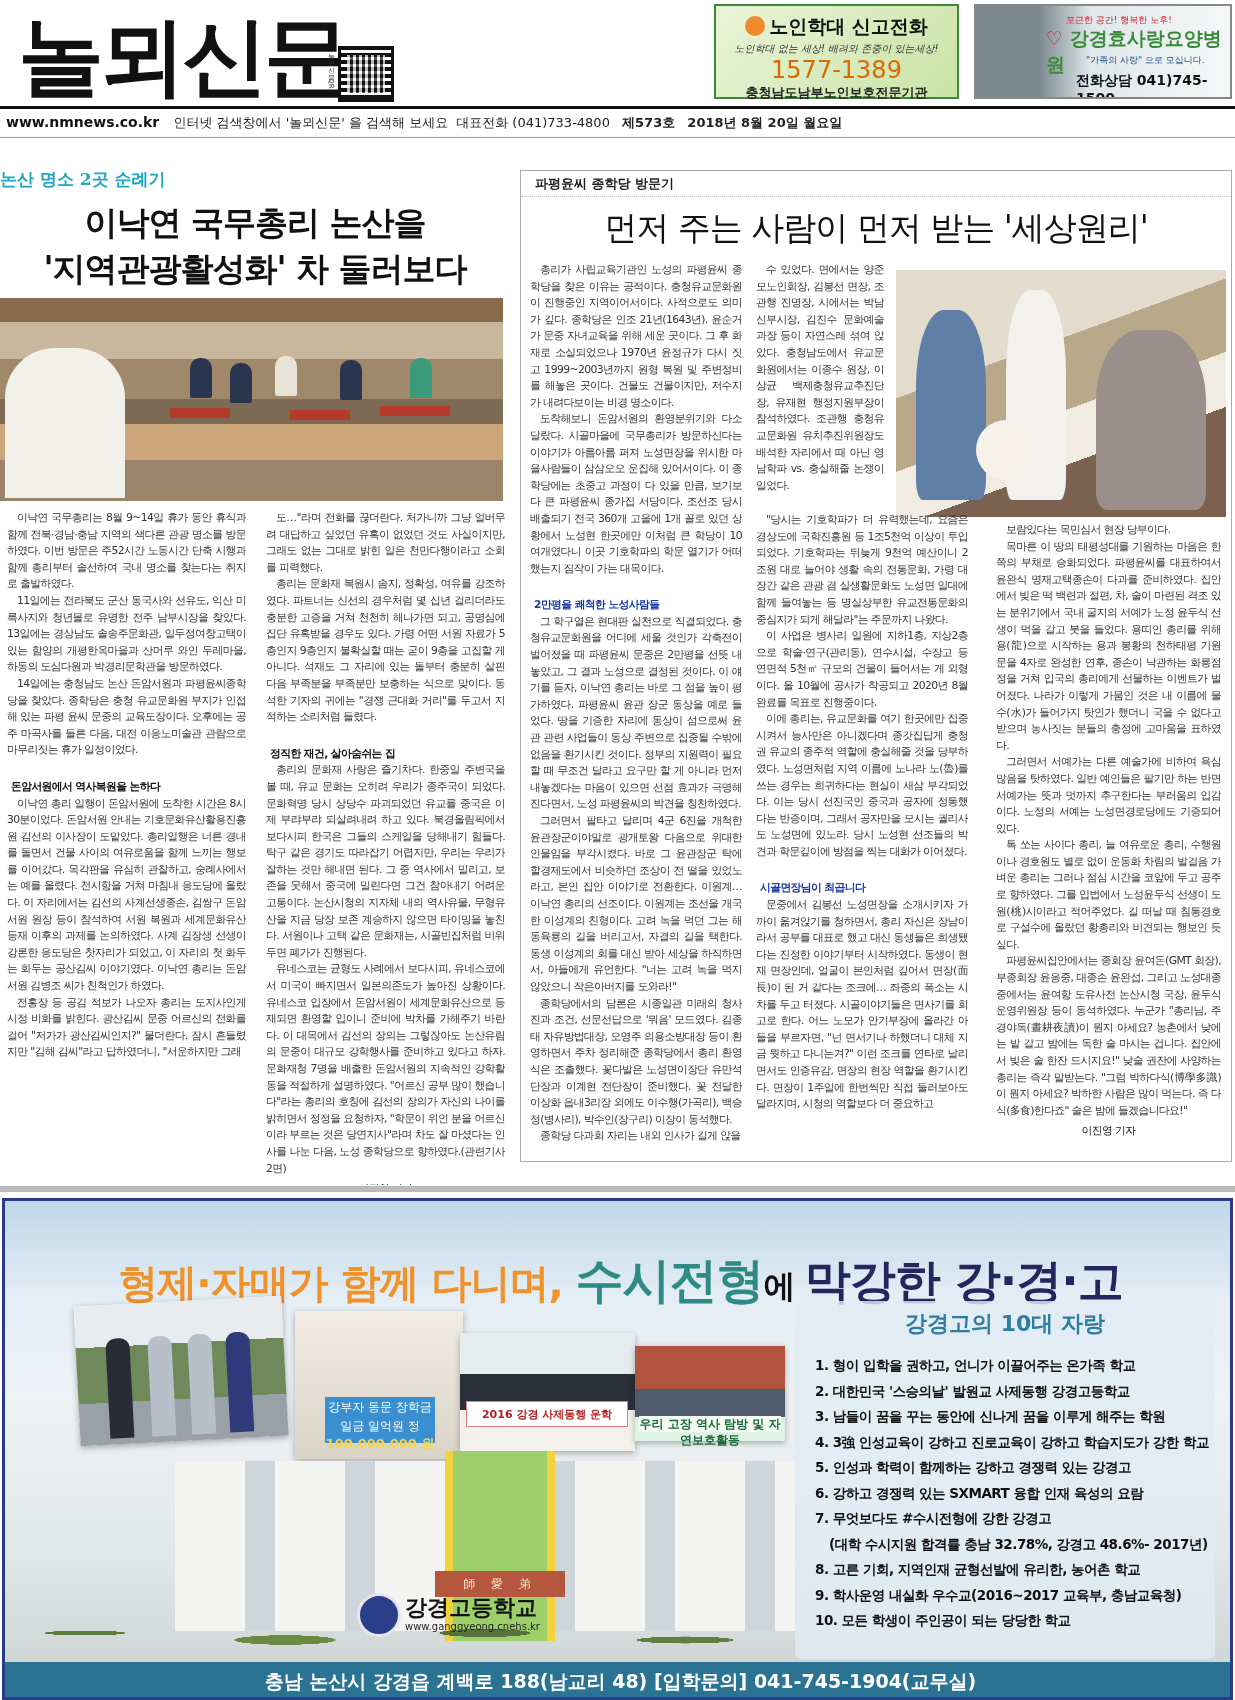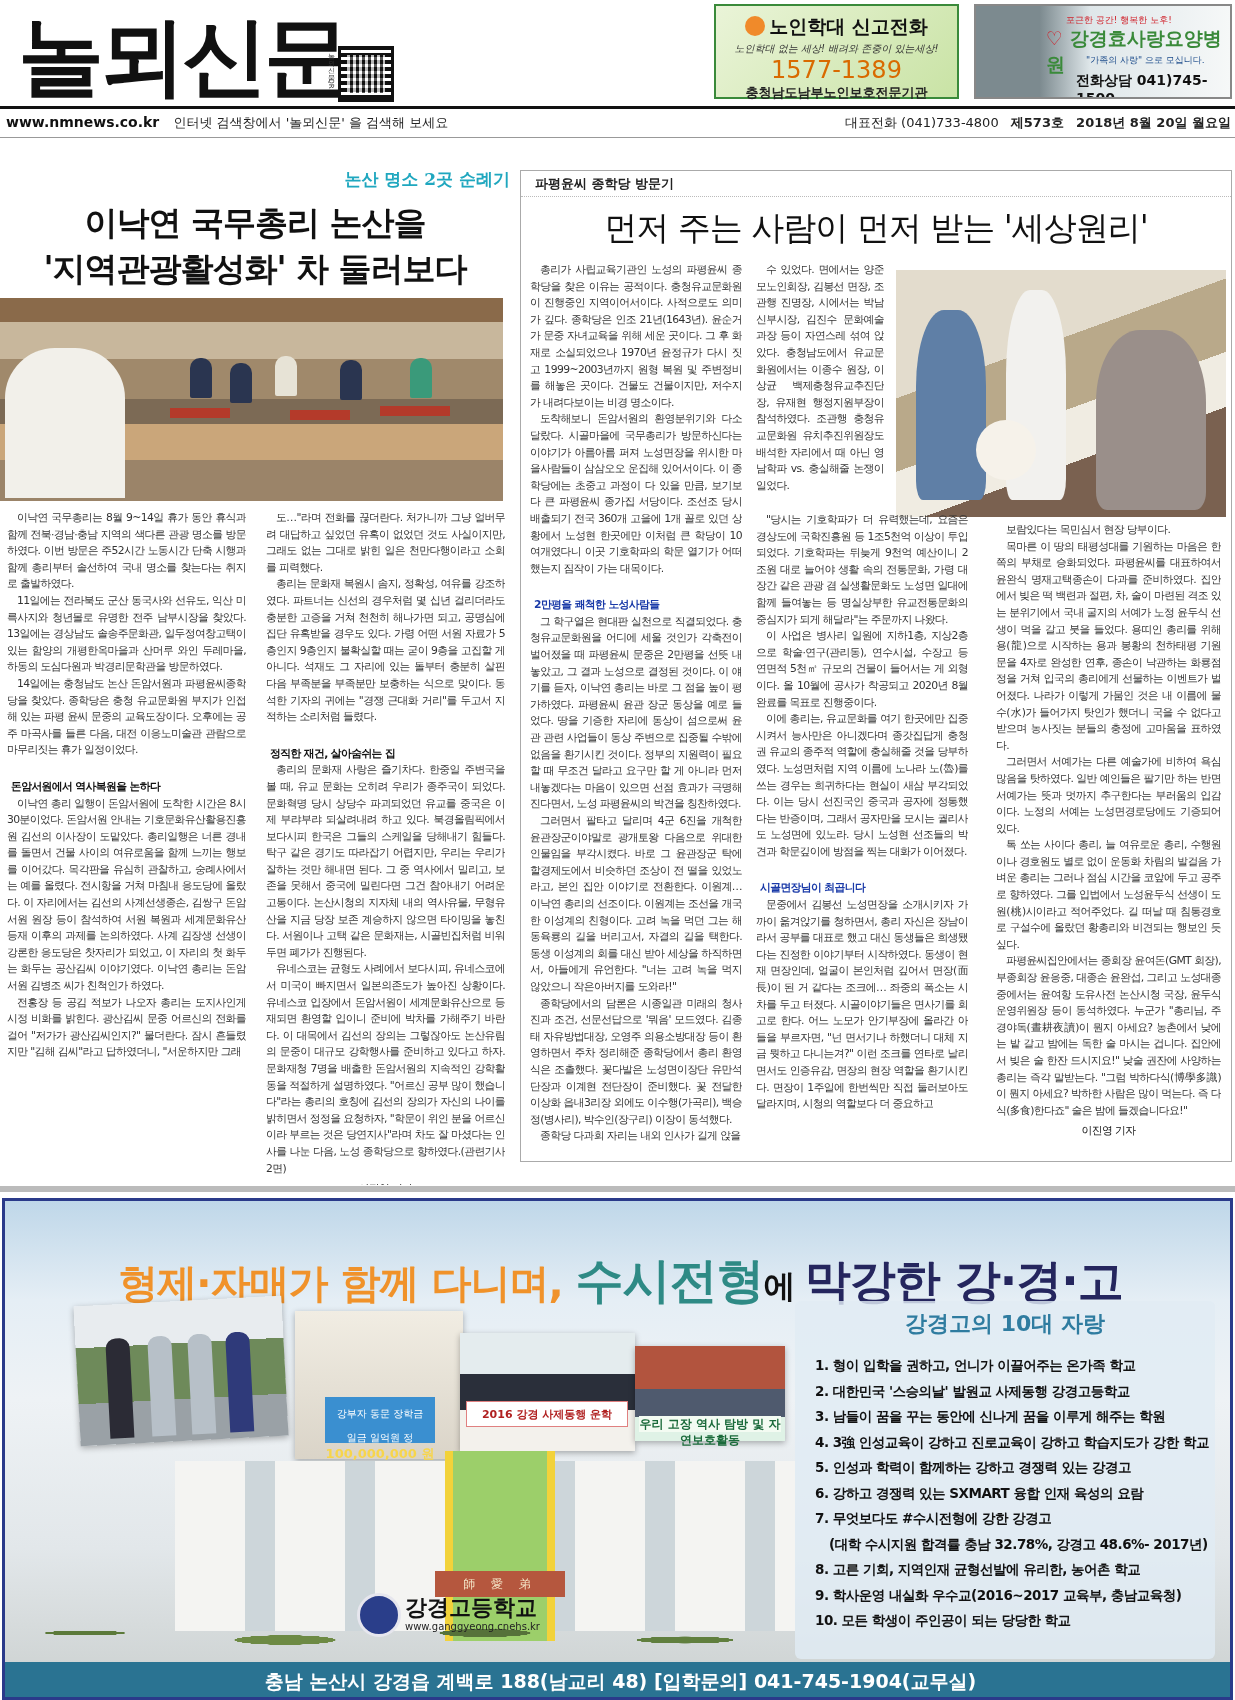--- a/index.html
+++ b/index.html
@@ -16,28 +16,28 @@
 .ad1 .t2{font-size:10px;color:#333;margin-top:2px;font-style:italic}
 .ad1 .t3{font-size:24px;font-weight:normal;color:#d96a00;margin-top:0}
 .ad1 .t4{font-size:13px;font-weight:bold;color:#222}
 .ad2{left:974px;top:4px;width:258px;height:95px;border:2px solid #888;background:linear-gradient(90deg,#7c8a8f 0 25%,#dfe7ea 45%,#f6f8f8);overflow:hidden}
 .ad2 .t1{position:absolute;left:90px;top:8px;font-size:9px;color:#d0202a}
 .ad2 .t2{position:absolute;left:70px;top:20px;font-size:19px;font-weight:bold;color:#3a8a3a}
 .ad2 .t2 .heart{color:#d0202a}
 .ad2 .t3{position:absolute;left:110px;top:48px;font-size:9px;color:#1a4a8a}
 .ad2 .t4{position:absolute;left:100px;top:66px;font-size:14px;font-weight:bold;color:#111}
 .rule-top{left:0;top:106px;width:1235px;height:3px;background:#111}
-.subbar{left:6px;top:112px;width:1225px;height:22px;font-size:13px;display:flex;justify-content:space-between;align-items:center}
+.subbar{left:6px;top:112px;width:1225px;height:22px;font-size:13px;display:flex;align-items:center}
 .subbar .url{font-weight:bold;font-size:14px;color:#111}
 .subbar .hint{margin-left:10px;color:#222}
 .subbar .right span{margin-left:8px}
 .subbar .issue,.subbar .date{font-weight:bold}
 .rule-sub{left:0;top:137px;width:1235px;height:1px;background:#999}
 
-.kicker1{left:0;top:168px;width:510px;text-align:right;font-size:17px;color:#1fa7bf;font-family:"DejaVu Serif",serif;font-weight:bold}
+.kicker1{left:0;top:168px;width:510px;text-align:left;font-size:17px;color:#1fa7bf;font-family:"DejaVu Serif",serif;font-weight:bold}
 .headline1{left:0;top:200px;width:510px;text-align:center;font-size:33px;line-height:46px;font-weight:bold;color:#111;letter-spacing:-1px}
 .photo1{left:0;top:298px;width:503px;height:203px;background:
  linear-gradient(180deg,#8a6a4a 0 12%,#c8b79c 12% 30%,#a0896b 30% 50%,#7c6a55 50% 62%,#caa67a 62% 80%,#9b8469 80%);overflow:hidden}
 .photo1 .figure{position:absolute;left:5px;top:50px;width:120px;height:150px;background:#f2f0ea;border-radius:50px 50px 0 0}
 .photo1 .person{position:absolute;width:22px;height:40px;background:#2a3550;border-radius:10px 10px 2px 2px}
 .photo1 .table{position:absolute;height:10px;background:#b43a2a}
 
 .art1-cols{left:7px;top:510px;width:498px;height:675px;display:flex;gap:20px}
 .col{flex:1;font-size:10.8px;line-height:16.6px;color:#333;text-align:justify;overflow:hidden;font-family:"DejaVu Sans",sans-serif;letter-spacing:-0.6px}
 .col p{text-indent:10px}
@@ -60,21 +60,21 @@
 .banner-title{position:absolute;left:0;top:48px;width:1231px;text-align:center;font-size:40px;font-weight:bold;letter-spacing:-1px}
 .banner-title .t-orange{color:#f0922a}
 .banner-title .t-teal{color:#2e8a85;font-size:48px}
 .banner-title .t-black{color:#111;font-size:32px}
 .banner-title .t-navy{color:#25265e;font-size:46px}
 .pic{position:absolute;box-shadow:0 2px 6px rgba(0,0,0,.3)}
 .pic-students{left:72px;top:100px;width:208px;height:140px;background:linear-gradient(180deg,#e8ecef 0 30%,#6e8a5a 30% 70%,#9aa1a6 70%);transform:rotate(-3deg)}
 .pic-students .s{position:absolute;bottom:6px;width:24px;height:100px;border-radius:10px 10px 0 0}
 .pic-scholar{left:290px;top:110px;width:168px;height:148px;background:linear-gradient(180deg,#f1ede3,#dad4c8)}
 .pic-scholar .board{position:absolute;left:30px;top:86px;width:110px;height:46px;background:#3a8fd0;color:#fff;text-align:center}
-.pic-scholar .board .b1{font-size:10px;margin-top:10px}
+.pic-scholar .board .b1{font-size:12px;margin-top:2px}
 .pic-scholar .board .b2{font-size:13px;font-weight:bold;color:#f7d54a}
 .pic-group1{left:455px;top:132px;width:175px;height:118px;background:linear-gradient(180deg,#e4ecee 0 35%,#2a2f3a 35% 65%,#f3f1ec 65%)}
 .pic-group1 .bn{position:absolute;left:6px;top:68px;width:162px;height:26px;background:#fff;border:1px solid #e08080;color:#b02020;font-size:11px;font-weight:bold;text-align:center;line-height:26px}
 .pic-group2{left:630px;top:145px;width:150px;height:95px;background:linear-gradient(180deg,#b2543e 0 45%,#4f5a6e 45% 75%,#dff2e6 75%)}
 .pic-group2 .bn{position:absolute;left:4px;top:70px;width:142px;height:16px;background:#f3fbf2;color:#1a6a3a;font-size:12px;text-align:center;line-height:16px;font-weight:bold}
 .school-bld{position:absolute;left:170px;top:260px;width:620px;height:170px;background:repeating-linear-gradient(90deg,#f4f4f2 0 70px,#cdd6da 70px 100px),#eee}
 .school-bld .tower{position:absolute;left:270px;top:-10px;width:110px;height:190px;background:#9ccf6a;border-left:8px solid #f2d23a;border-right:8px solid #f2d23a}
 .school-bld .sign{position:absolute;left:260px;top:110px;width:130px;height:26px;background:#b5573e;color:#f5e6c8;font-size:12px;text-align:center;line-height:26px;letter-spacing:6px}
 .trees{position:absolute;left:0;top:390px;width:800px;height:70px;background:radial-gradient(ellipse at 10% 60%,#5c7a3a 0 40px,transparent 41px),radial-gradient(ellipse at 35% 70%,#6d8a44 0 50px,transparent 51px),radial-gradient(ellipse at 60% 60%,#56723a 0 45px,transparent 46px),radial-gradient(ellipse at 85% 70%,#607f3e 0 48px,transparent 49px)}
 .emblem{position:absolute;left:352px;top:392px;width:44px;height:44px;border-radius:50%;background:#2a3e8a;border:3px solid #e6e6ee}

